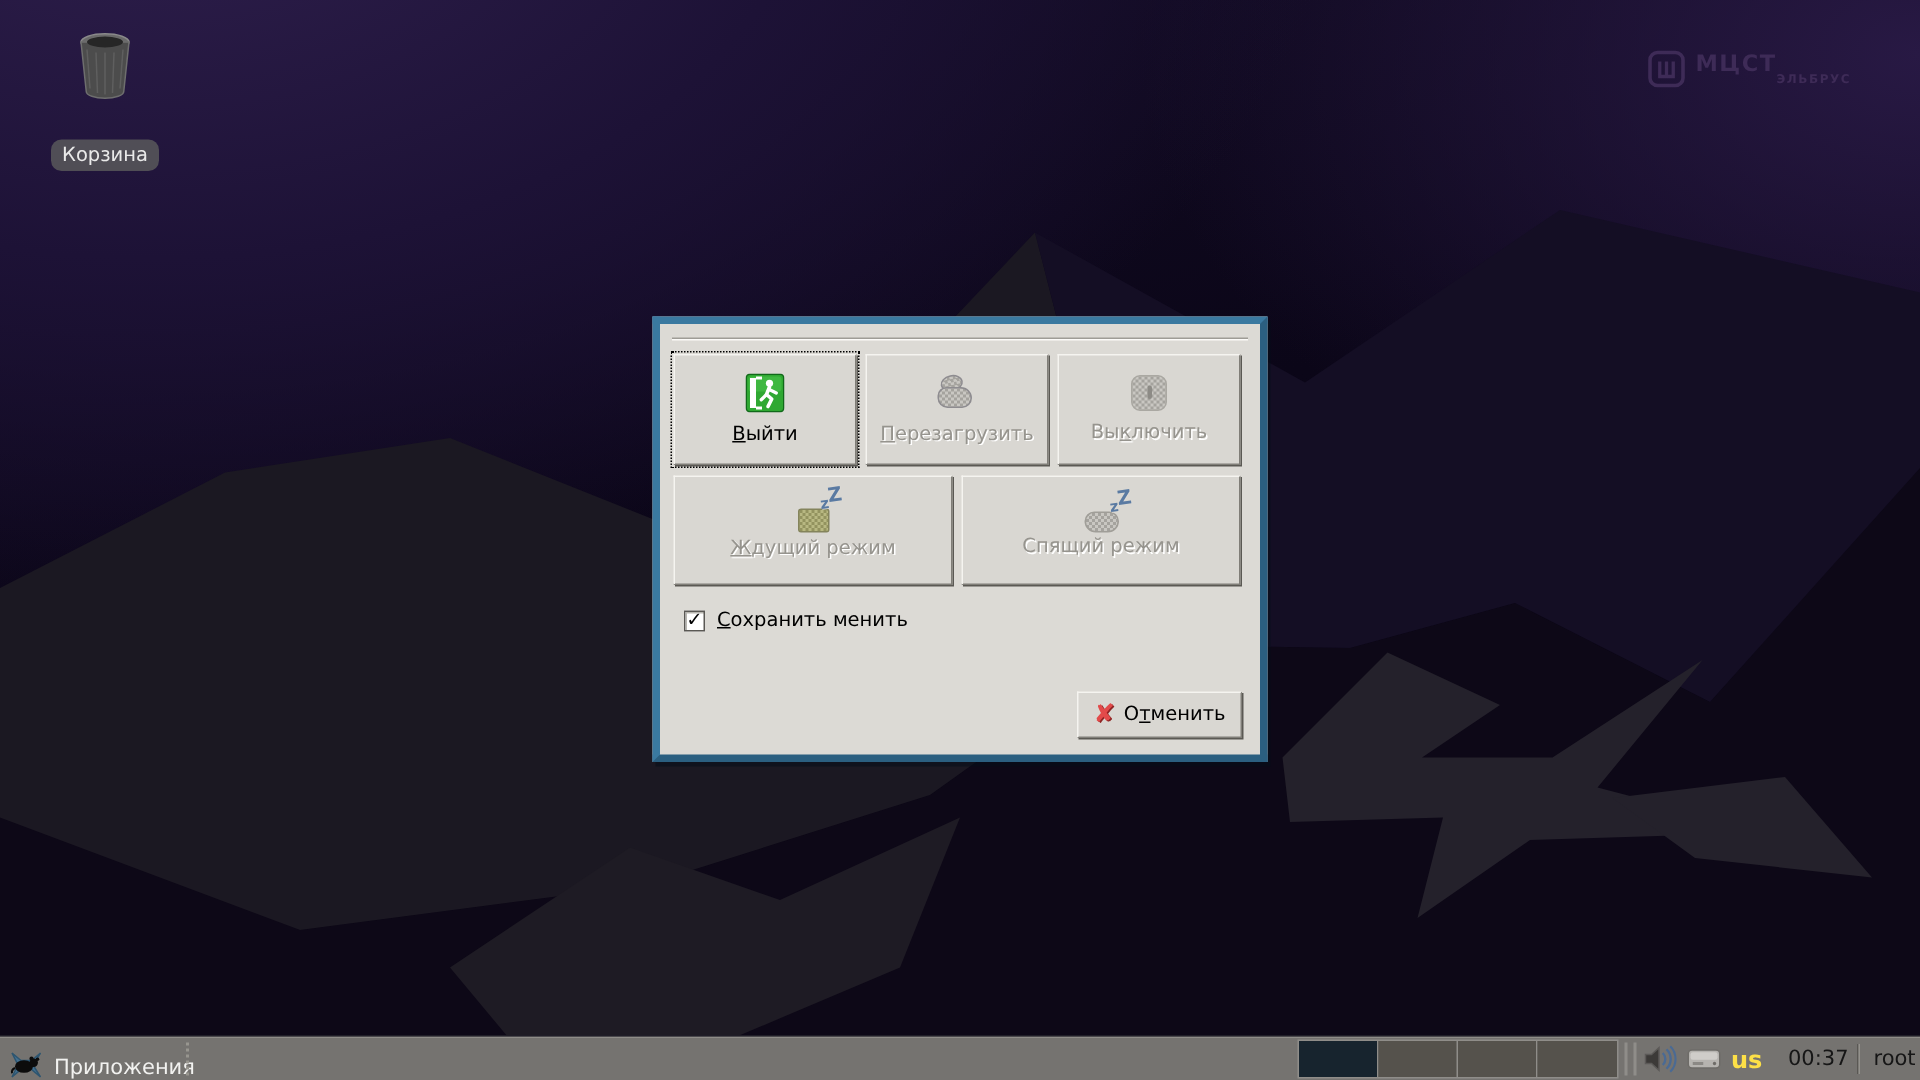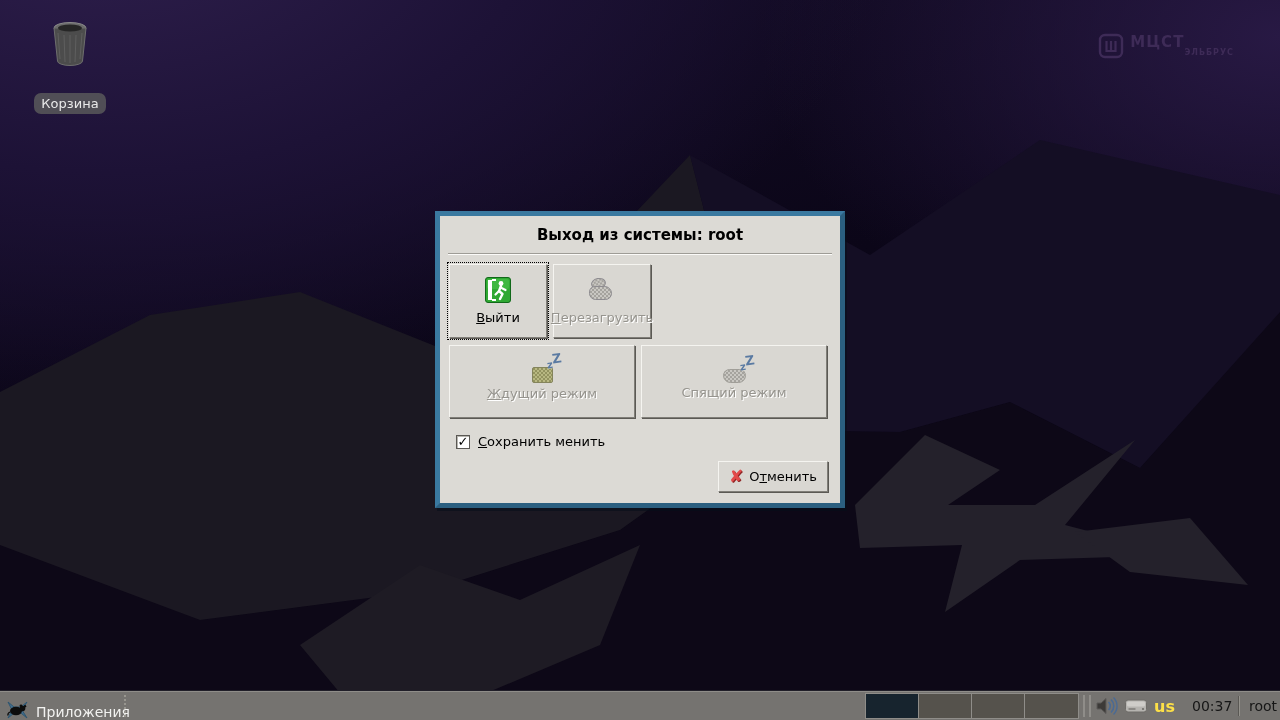--- a/index.html
+++ b/index.html
@@ -70,21 +70,21 @@
 
   .gtk-btn {
     position: relative;
     background: #d9d7d2;
     border: 1px solid;
     border-color: #f5f4f0 #807e78 #807e78 #f5f4f0;
     box-shadow: 1px 1px 0 #5b5954;
     display: flex; flex-direction: column; align-items: center; justify-content: center;
     gap: 7px; font-size: 13px; color: #000; cursor: default;
   }
-  .row1 .gtk-btn { width: 98px; height: 74px; }
+  .row1 .gtk-btn { width: 122px; height: 74px; }
   .row2 .gtk-btn { width: 186px; height: 73px; }
   .gtk-btn.focused { outline: 1px dotted #000; outline-offset: 1px; }
   .gtk-btn.disabled { color: #96948e; text-shadow: 1px 1px 0 #ffffff; }
 
   
   .dither {
     background-color: #b9b7b2;
     background-image: repeating-conic-gradient(#c9c7c2 0% 25%, #a5a39e 0% 50%);
     background-size: 4px 4px;
   }
@@ -199,21 +199,20 @@
       <path d="M8.5 8 V18 H17.5 V8 M13 8 V18" fill="none" stroke="#3e2b57" stroke-width="2.2"></path>
     </svg>
     <div class="brand-text">
       <span class="brand-name">МЦСТ</span>
       <span class="brand-sub">ЭЛЬБРУС</span>
     </div>
   </div>
 </div>
 
 <div id="logout-dialog">
-  <div class="dlg-title">Выход из системы: root</div>
   <div class="dlg-sep"></div>
 
   <div class="btn-rows">
     <div class="btn-row row1">
       <div class="gtk-btn focused">
         <svg width="26" height="26" viewBox="0 0 26 26">
           <rect x="0.5" y="0.5" width="25" height="25" rx="2.5" fill="#2fa832" stroke="#11691a"></rect>
           <rect x="2" y="2" width="22" height="10" rx="2" fill="#4cc44f" opacity="0.55"></rect>
           <rect x="3" y="3" width="4" height="20" fill="#ffffff"></rect>
           <path d="M7 3 L11 3 M7 23 L11 23" stroke="#ffffff" stroke-width="2"></path>
@@ -225,20 +224,26 @@
       </div>
 
       <div class="gtk-btn disabled">
         <div class="icon-box">
           <div class="icon-reboot-a dither"></div>
           <div class="icon-reboot-b dither"></div>
         </div>
         <span><span></span><span class="mn">П</span><span>ерезагрузить</span></span>
       </div>
 
+      <div class="gtk-btn disabled">
+        <div class="icon-power-outer dither">
+          <div class="icon-power-bar"></div>
+        </div>
+        <span><span>Вы</span><span class="mn">к</span><span>лючить</span></span>
+      </div>
     </div>
 
     <div class="btn-row row2">
       <div class="gtk-btn disabled">
         <div class="icon-standby-screen">
           <span class="zz z-small">z</span>
           <span class="zz z-big">Z</span>
         </div>
         <span><span></span><span class="mn">Ж</span><span>дущий режим</span></span>
       </div>

